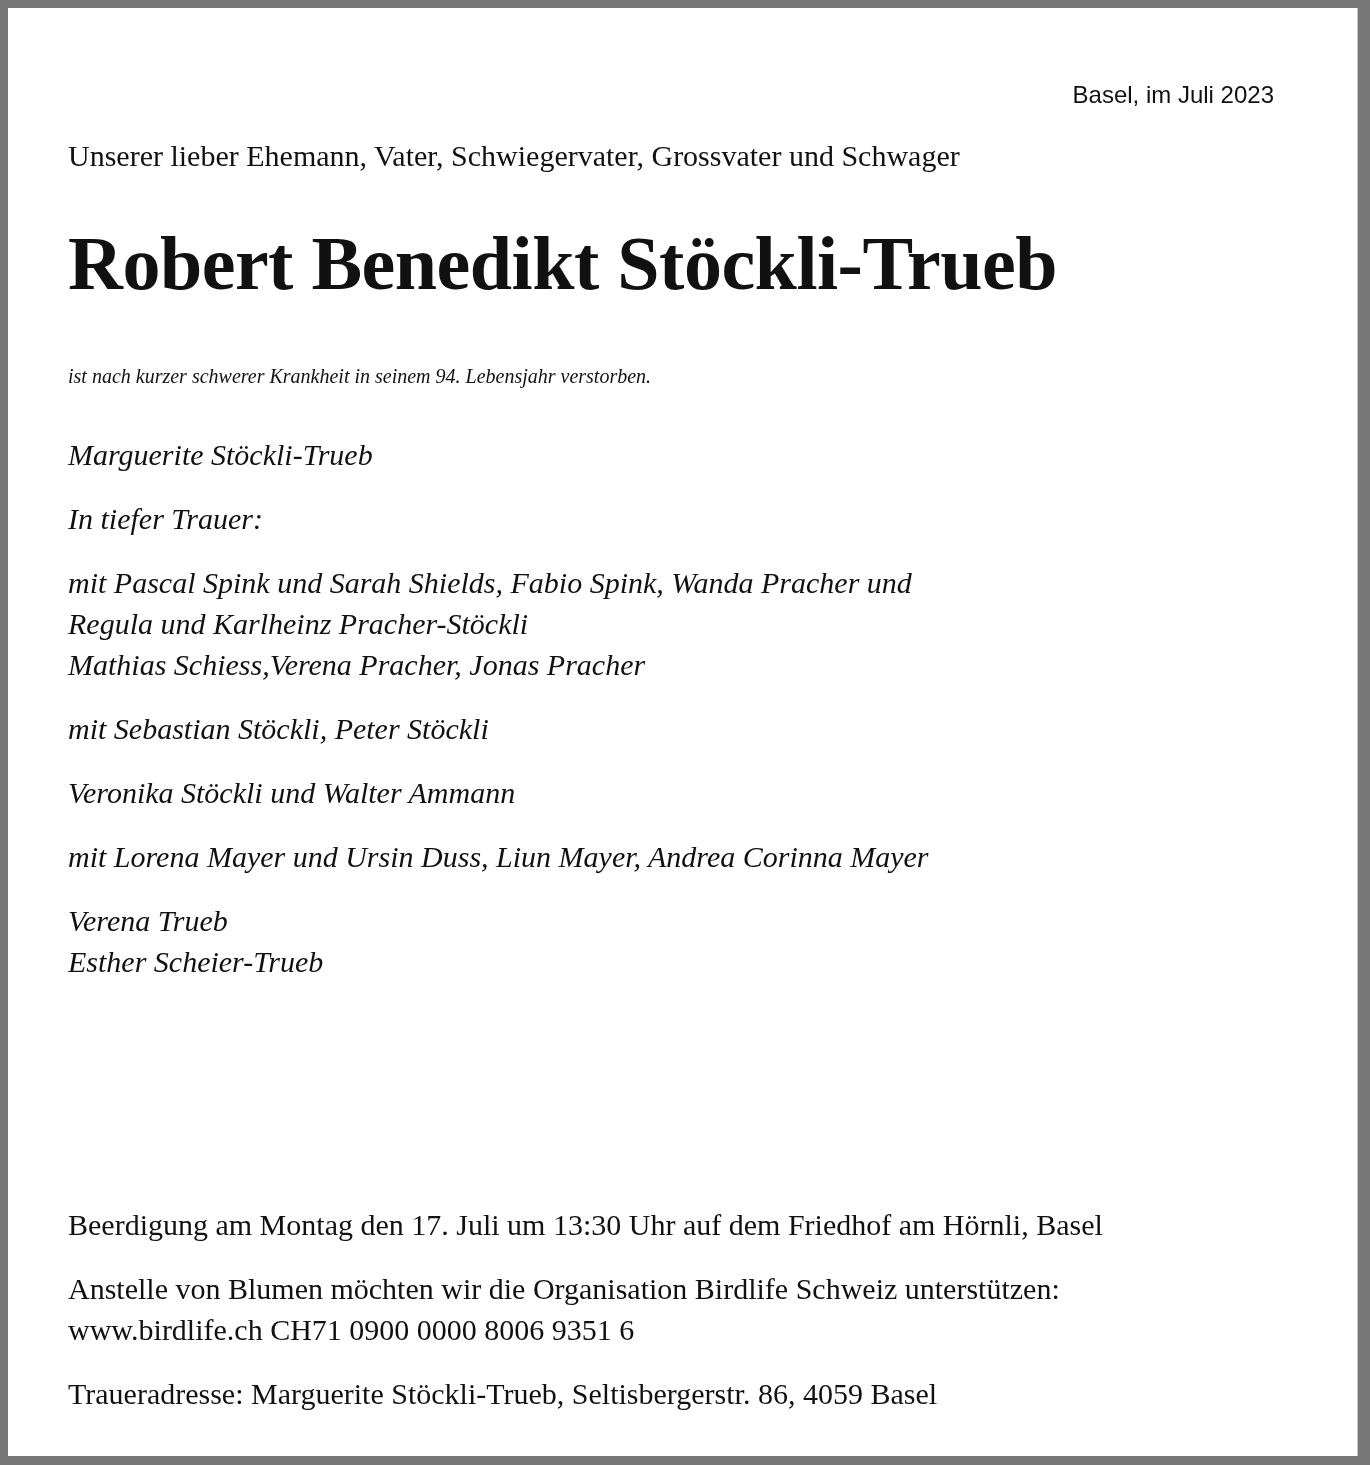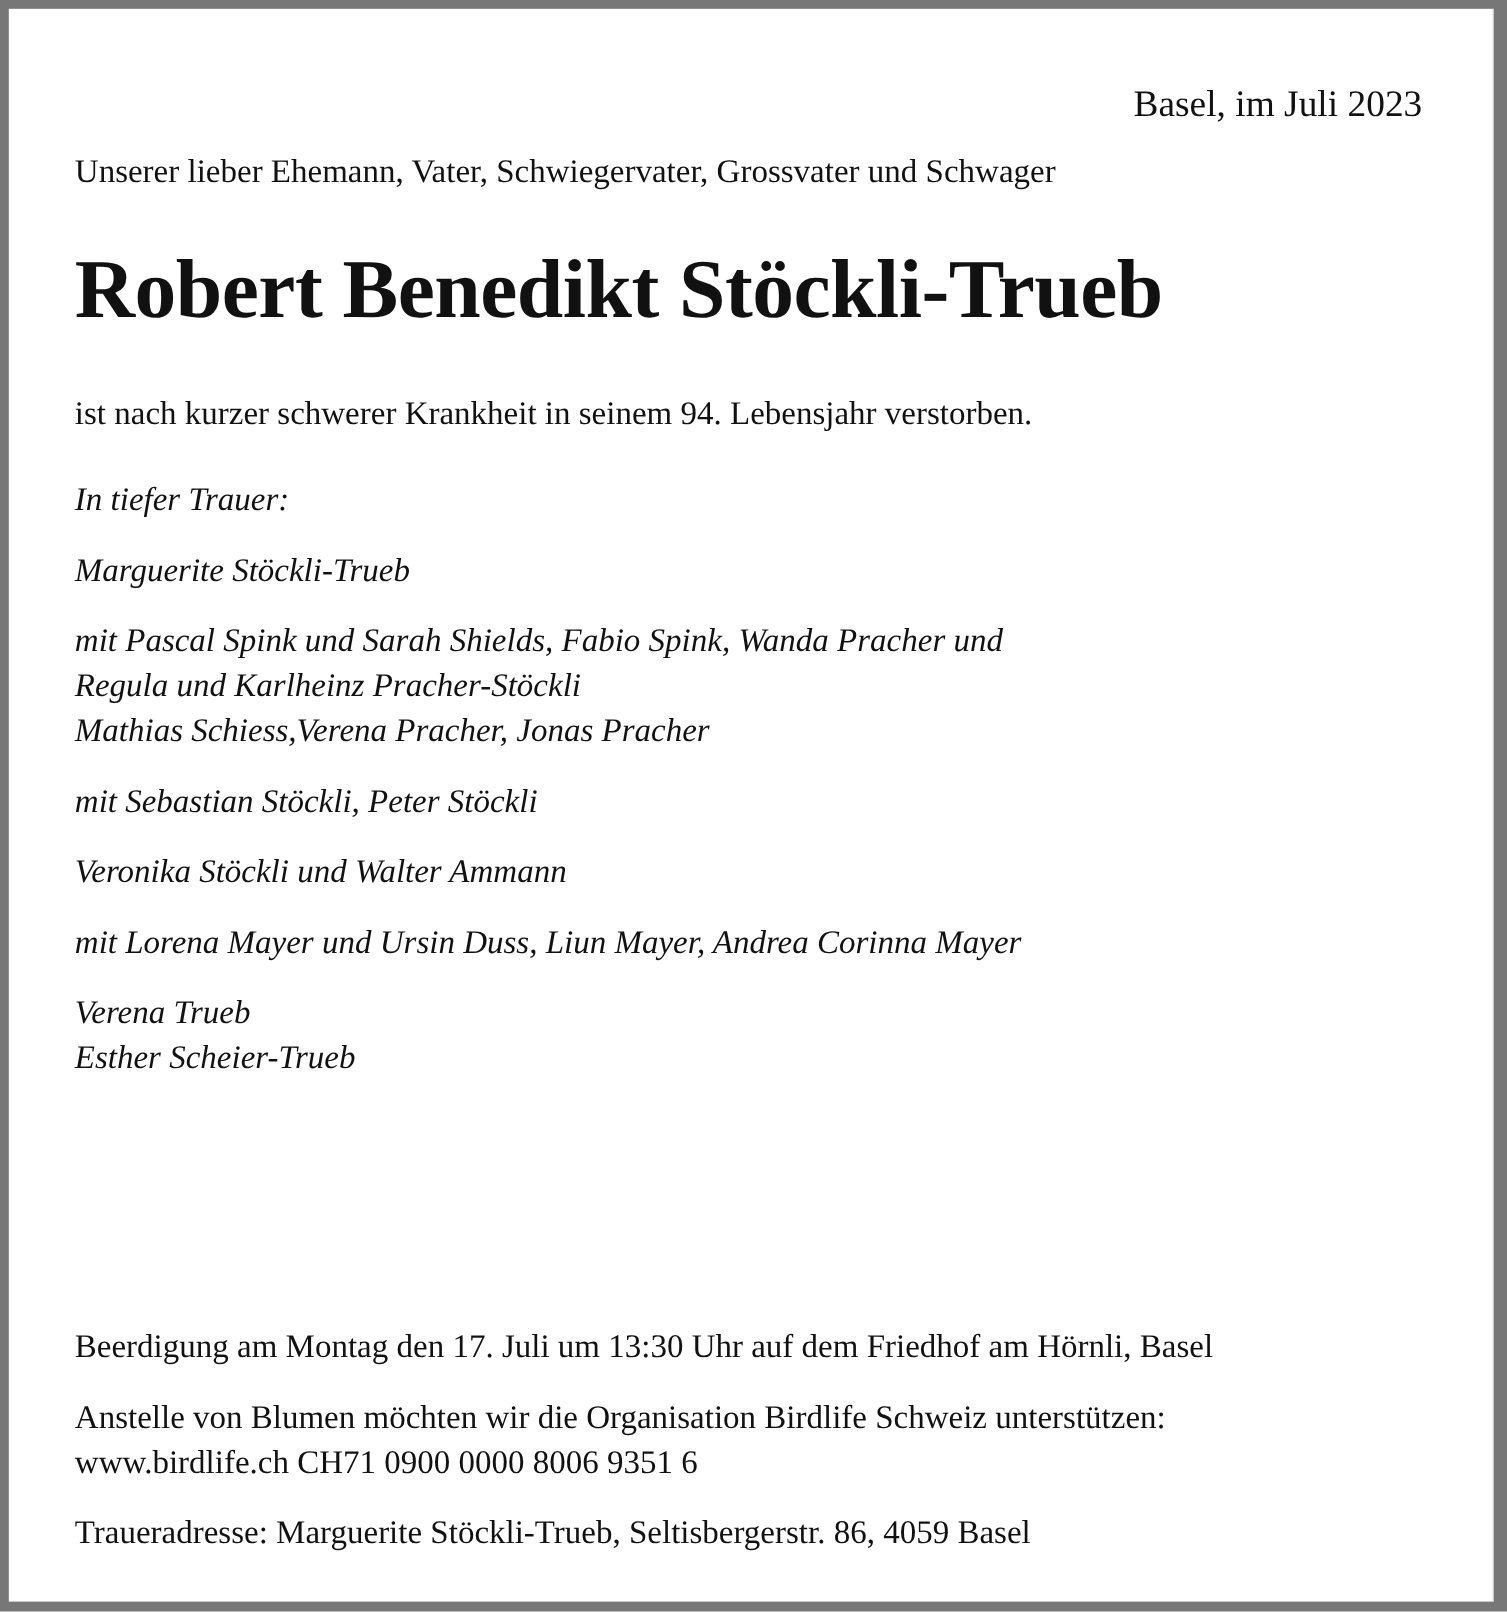--- a/index.html
+++ b/index.html
@@ -23,25 +23,25 @@
       box-sizing: border-box;
       border-right: 1px solid #c8c8c8;
       font-family: "DejaVu Serif", "Liberation Serif", serif;
       color: #111111;
     }
     .place-date {
       position: absolute;
       left: 0;
       right: 0;
       top: 69px;
-      padding-right: 64px;
+      padding-right: 83px;
       text-align: right;
-      font-size: 34px;
+      font-size: 24px;
       line-height: 36px;
-      font-family: Liberation Serif, serif;
+      font-family: Liberation Sans, sans-serif;
     }
     .abs {
       position: absolute;
       left: 60px;
       white-space: nowrap;
       font-family: "Liberation Serif", serif;
     }
     .intro {
       top: 130px;
       font-size: 30px;
@@ -49,22 +49,23 @@
     }
     .deceased-name {
       top: 210px;
       font-size: 76px;
       line-height: 90px;
       font-weight: bold;
       letter-spacing: -0.5px;
     }
     .announcement {
       top: 350px;
-      font-size: 30px;
+      font-size: 20px;
       line-height: 36px;
+      font-style: italic;
     }
     .mourners {
       top: 426px;
       font-style: italic;
       font-size: 30px;
       line-height: 41px;
     }
     .group {
       margin: 0 0 23px 0;
     }
@@ -93,25 +94,25 @@
   <div class="place-date">Basel, im Juli 2023</div>
 
   <div class="abs intro">Unserer lieber Ehemann, Vater, Schwiegervater, Grossvater und Schwager</div>
 
   <div class="abs deceased-name">Robert Benedikt Stöckli-Trueb</div>
 
   <div class="abs announcement">ist nach kurzer schwerer Krankheit in seinem 94. Lebensjahr verstorben.</div>
 
   <div class="abs mourners">
     <div class="group">
-      <span class="line">In tiefer Trauer:</span>
+      <span class="line">Marguerite Stöckli-Trueb</span>
     </div>
 
     <div class="group">
-      <span class="line">Marguerite Stöckli-Trueb</span>
+      <span class="line">In tiefer Trauer:</span>
     </div>
 
     <div class="group">
       <span class="line">mit Pascal Spink und Sarah Shields, Fabio Spink, Wanda Pracher und</span>
       <span class="line">Regula und Karlheinz Pracher-Stöckli</span>
       <span class="line">Mathias Schiess,Verena Pracher, Jonas Pracher</span>
     </div>
 
     <div class="group">
       <span class="line">mit Sebastian Stöckli, Peter Stöckli</span>

